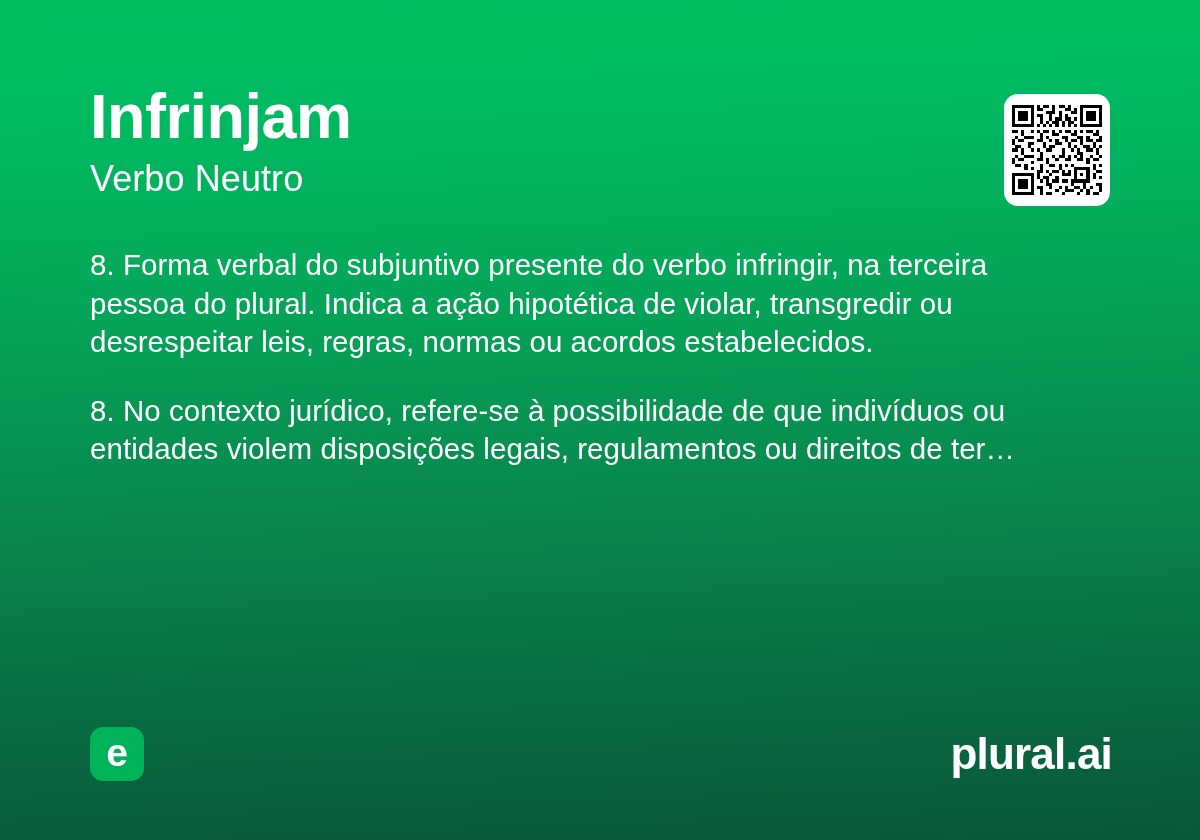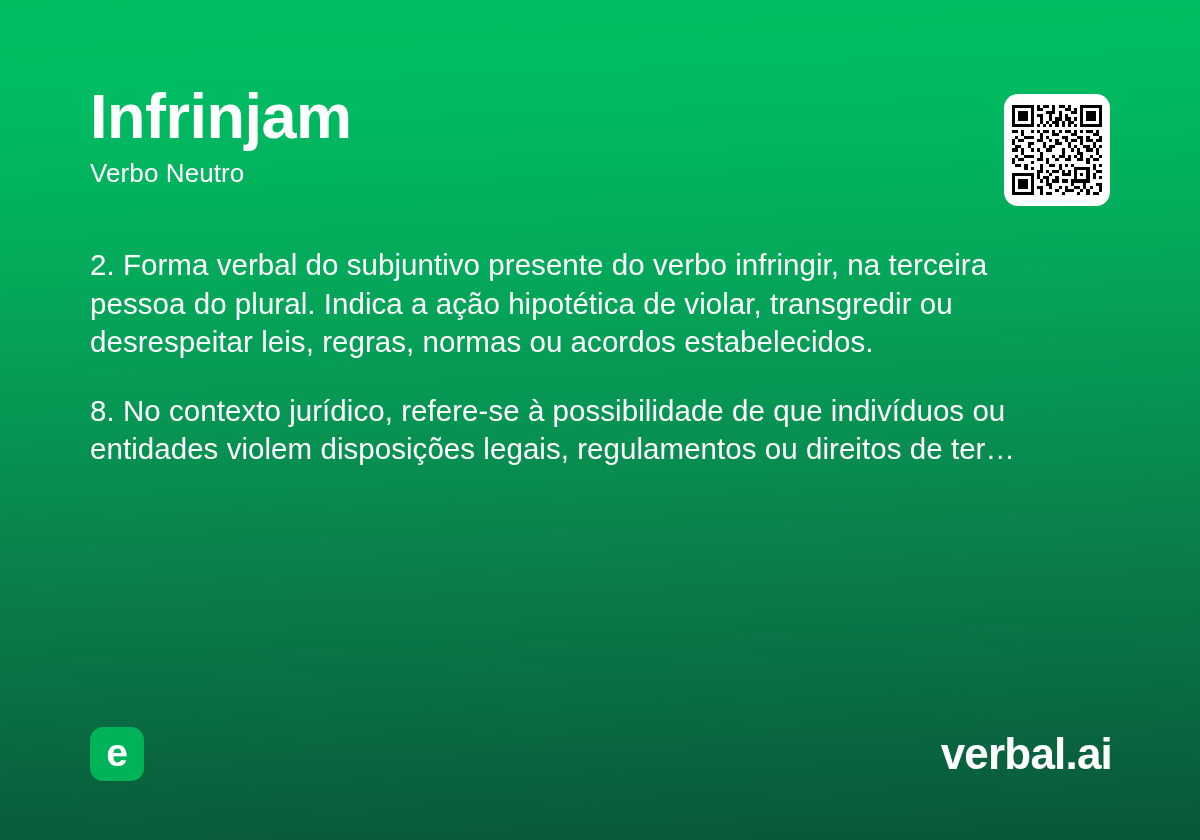--- a/index.html
+++ b/index.html
@@ -39,21 +39,21 @@
     margin: 0;
     font-size: 63px;
     font-weight: 700;
     letter-spacing: -0.5px;
     line-height: 1.08;
     color: #ffffff;
   }
 
   .word-class {
     margin: 8px 16px 0 0;
-    font-size: 26px;
+    font-size: 36px;
     font-weight: 500;
     letter-spacing: 0.1px;
     color: #ffffff;
   }
 
   
   .qr-wrap {
     position: absolute;
     right: 90px;
     top: 94px;
@@ -323,24 +323,24 @@
         <rect x="18" y="27" width="2" height="1"></rect>
           <rect x="21" y="28" width="1" height="1"></rect>
         <rect x="22" y="27" width="1" height="1"></rect>
           <rect x="24" y="27" width="1" height="2"></rect>
         <rect x="26" y="28" width="2" height="1"></rect>
       </g>
     </svg>
   </div>
 
   <div class="definitions">
-    <p class="definition">2. Forma verbal do subjuntivo presente do verbo infringir, na terceira pessoa do plural. Indica a ação hipotética de violar, transgredir ou desrespeitar leis, regras, normas ou acordos estabelecidos.</p>
+    <p class="definition">8. Forma verbal do subjuntivo presente do verbo infringir, na terceira pessoa do plural. Indica a ação hipotética de violar, transgredir ou desrespeitar leis, regras, normas ou acordos estabelecidos.</p>
     <p class="definition">8. No contexto jurídico, refere-se à possibilidade de que indivíduos ou entidades violem disposições legais, regulamentos ou direitos de ter…</p>
   </div>
 
   <div class="footer">
     <div class="brand-mark">
       <span>e</span>
     </div>
-    <div class="brand-name">verbal.ai</div>
+    <div class="brand-name">plural.ai</div>
   </div>
 
 </div>
 
 </body></html>

